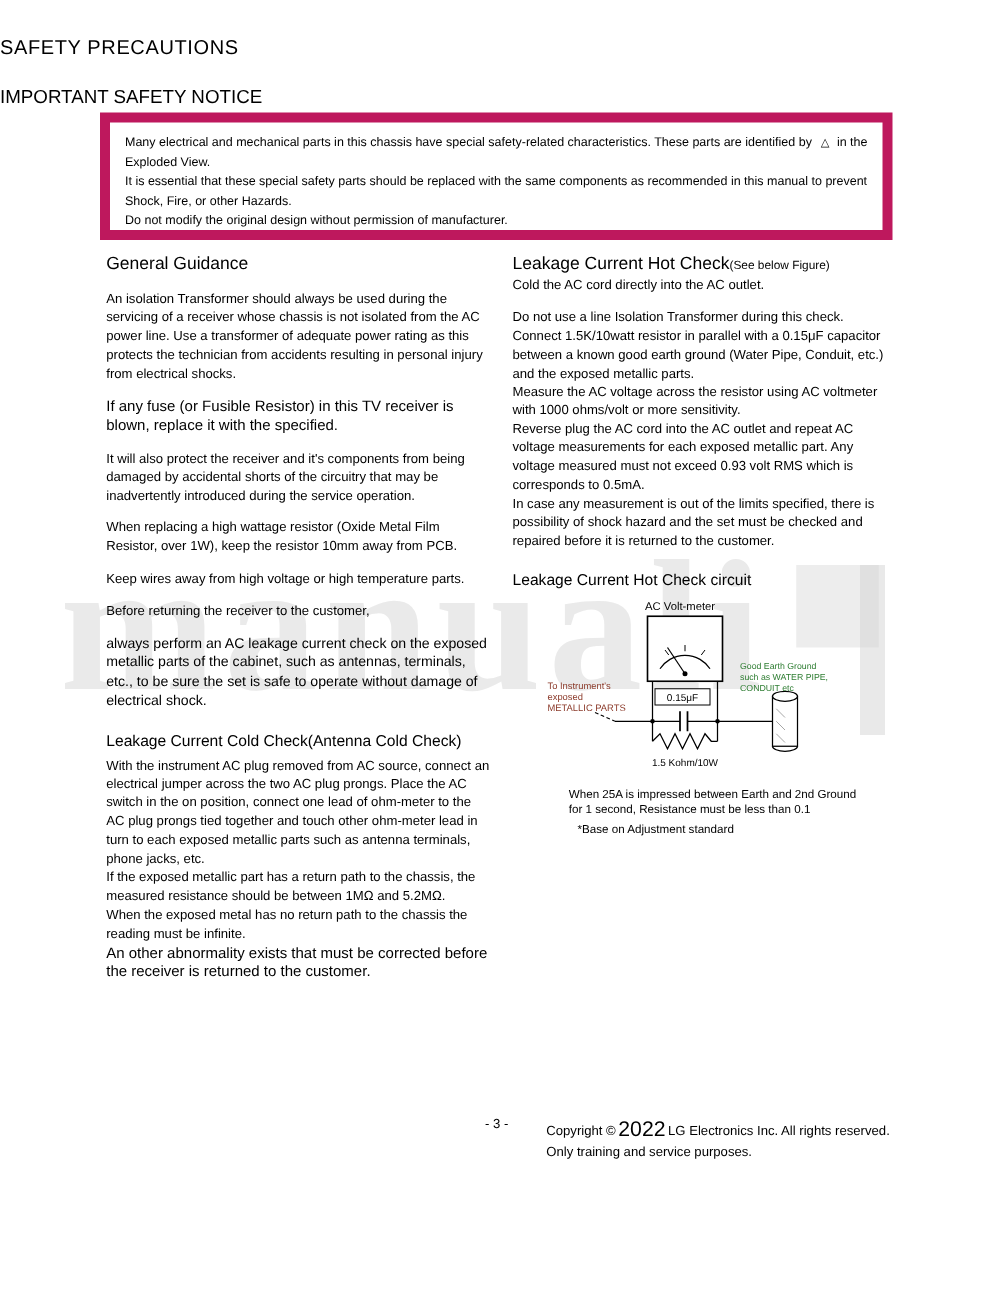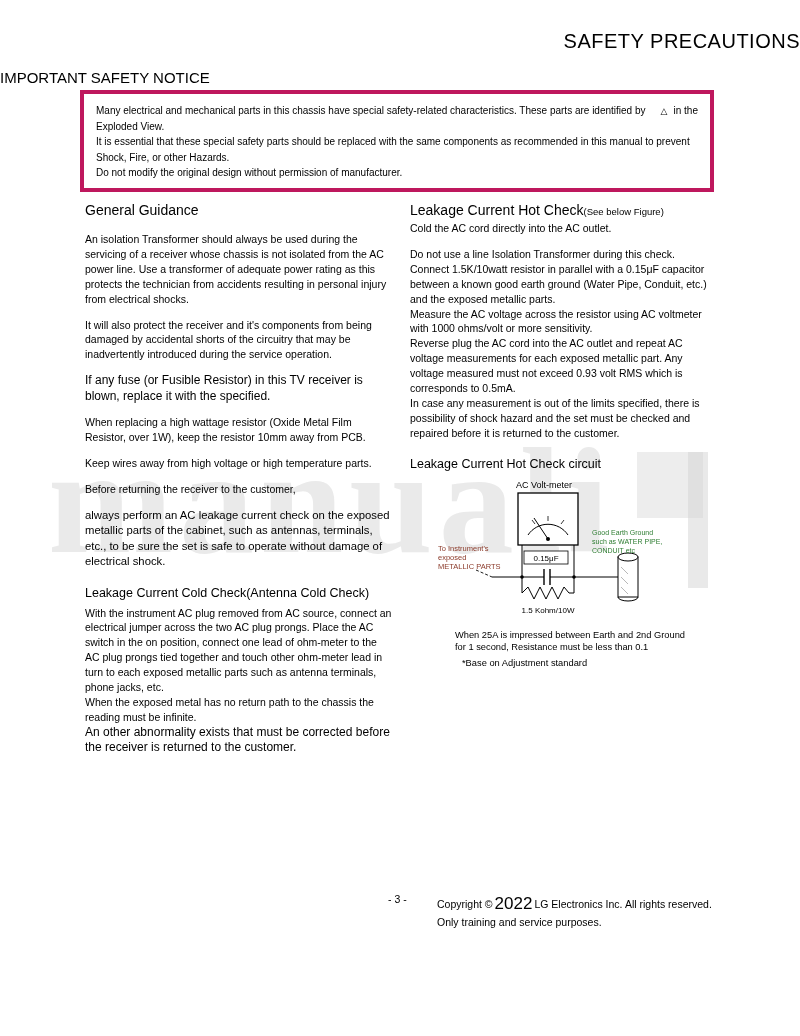--- a/index.html
+++ b/index.html
@@ -13,26 +13,26 @@
     font-family: "Liberation Serif", serif; font-weight: bold;
     font-size: 150px; line-height: 1; letter-spacing: 6px;
     color: #d9d9d9; opacity: 0.55; user-select: none; white-space: nowrap;
   }
   .wm-block { position: absolute; z-index: 0; }
   .wm-block-1 { left: 637px; top: 452px; width: 66px; height: 66px; background: #dcdcdc; opacity: 0.5; }
   .wm-block-2 { left: 688px; top: 452px; width: 20px; height: 136px; background: #d4d4d4; opacity: 0.5; }
 
   .content { position: absolute; inset: 0; z-index: 1; }
 
-  .title { position: absolute; top: 30px; left: 0; width: 100%; text-align: right; font-size: 20px; letter-spacing: 0.5px; }
+  .title { position: absolute; top: 30px; left: 0; width: 100%; text-align: left; font-size: 16px; letter-spacing: 0.5px; }
   .notice-title { position: absolute; top: 69px; left: 0; width: 100%; text-align: left; font-size: 15px; }
 
   .notice-box {
     position: absolute; left: 80px; top: 90px; width: 634px; height: 102px;
-    border: 4px solid #be185d; box-sizing: border-box; padding: 9px 12px 8px;
+    border: 8px solid #be185d; box-sizing: border-box; padding: 9px 12px 8px;
     font-size: 10px; line-height: 1.55; overflow: hidden;
   }
   .nb-line { white-space: nowrap; }
   .nb-first { position: relative; padding-right: 70px; }
   .nb-right { position: absolute; right: 0; top: 0; }
   .tri { font-size: 9px; margin-right: 6px; }
 
   .col { position: absolute; top: 202px; }
   .col-left { left: 85px; width: 308px; }
   .col-right { left: 410px; width: 306px; }
@@ -86,29 +86,30 @@
       </div>
       <div class="nb-line">Exploded View.</div>
       <div class="nb-line">It is essential that these special safety parts should be replaced with the same components as recommended in this manual to prevent</div>
       <div class="nb-line">Shock, Fire, or other Hazards.</div>
       <div class="nb-line">Do not modify the original design without permission of manufacturer.</div>
     </div>
 
     <div class="col col-left">
       <div class="sec-heading">General Guidance</div>
       <p class="para">An isolation Transformer should always be used during the servicing of a receiver whose chassis is not isolated from the AC power line. Use a transformer of adequate power rating as this protects the technician from accidents resulting in personal injury from electrical shocks.</p>
+      <p class="para big">If any fuse (or Fusible Resistor) in this TV receiver is blown, replace it with the specified.</p>
       <p class="para">It will also protect the receiver and it's components from being damaged by accidental shorts of the circuitry that may be inadvertently introduced during the service operation.</p>
-      <p class="para big">If any fuse (or Fusible Resistor) in this TV receiver is blown, replace it with the specified.</p>
       <p class="para">When replacing a high wattage resistor (Oxide Metal Film Resistor, over 1W), keep the resistor 10mm away from PCB.</p>
       <p class="para">Keep wires away from high voltage or high temperature parts.</p>
       <p class="para">Before returning the receiver to the customer,</p>
       <p class="para med">always perform an AC leakage current check on the exposed metallic parts of the cabinet, such as antennas, terminals, etc., to be sure the set is safe to operate without damage of electrical shock.</p>
 
       <div class="sec-heading sub">Leakage Current Cold Check(Antenna Cold Check)</div>
       <p class="para tight">With the instrument AC plug removed from AC source, connect an electrical jumper across the two AC plug prongs. Place the AC switch in the on position, connect one lead of ohm-meter to the AC plug prongs tied together and touch other ohm-meter lead in turn to each exposed metallic parts such as antenna terminals, phone jacks, etc.</p>
+      <p class="para tight">If the exposed metallic part has a return path to the chassis, the measured resistance should be between 1MΩ and 5.2MΩ.</p>
       <p class="para tight">When the exposed metal has no return path to the chassis the reading must be infinite.</p>
       <p class="para tight big">An other abnormality exists that must be corrected before the receiver is returned to the customer.</p>
     </div>
 
     <div class="col col-right">
       <div class="hc-head">
         <span class="sec-heading">Leakage Current Hot Check</span>
         <span class="hc-note">(See below Figure)</span>
       </div>
       <p class="para">Cold the AC cord directly into the AC outlet.</p>

